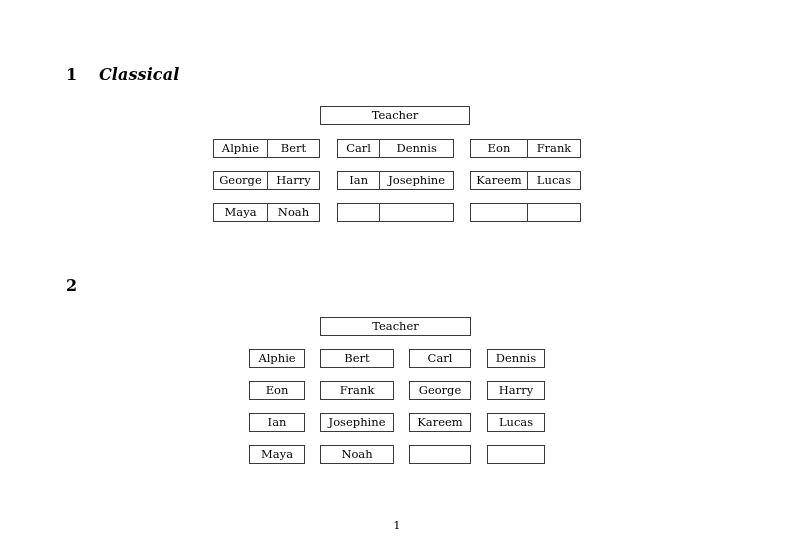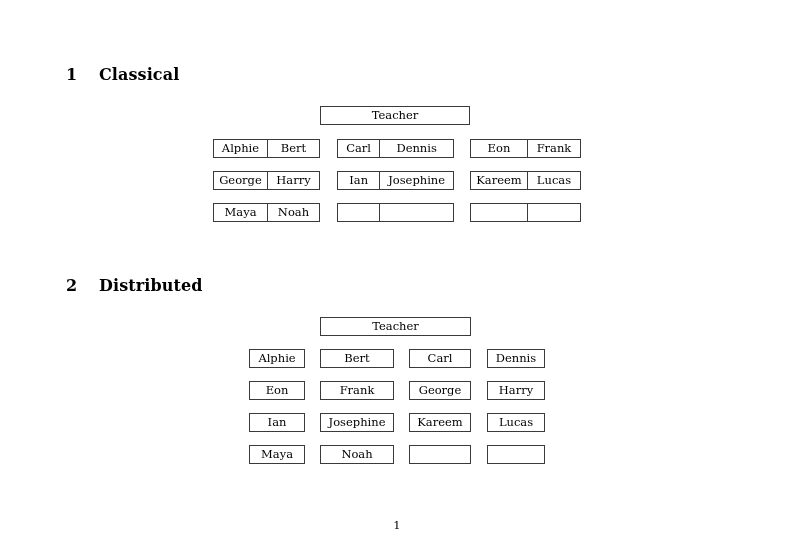--- a/index.html
+++ b/index.html
@@ -33,20 +33,21 @@
     white-space: nowrap;
     display: flex;
     align-items: baseline;
   }
   .section-number {
     display: inline-block;
     width: 33px;
   }
   .section-title {
     display: inline-block;
+    font-style: italic;
   }
 
   #heading-classical   { top: 65px; }
   #heading-distributed { top: 276px; }
 
   
   .box {
     position: absolute;
     box-sizing: border-box;
     border: 1px solid #3a3a3a;
@@ -139,21 +140,20 @@
     <div class="cell" style="width:57px;">Kareem</div>
     <div class="cell" style="width:54px;">Lucas</div>
   </div>
   <div class="group" style="left:470px; top:203px; width:111px;">
     <div class="cell" style="width:57px;"></div>
     <div class="cell" style="width:54px;"></div>
   </div>
 
   <div class="section-heading" id="heading-distributed">
     <span class="section-number">2</span>
-    <span class="section-title">Distributed</span>
   </div>
 
   <div class="box" style="left:320px; top:317px; width:151px;">Teacher</div>
 
   <div class="box" style="left:249px; top:349px; width:56px;">Alphie</div>
   <div class="box" style="left:320px; top:349px; width:74px;">Bert</div>
   <div class="box" style="left:409px; top:349px; width:62px;">Carl</div>
   <div class="box" style="left:487px; top:349px; width:58px;">Dennis</div>
 
   <div class="box" style="left:249px; top:381px; width:56px;">Eon</div>

